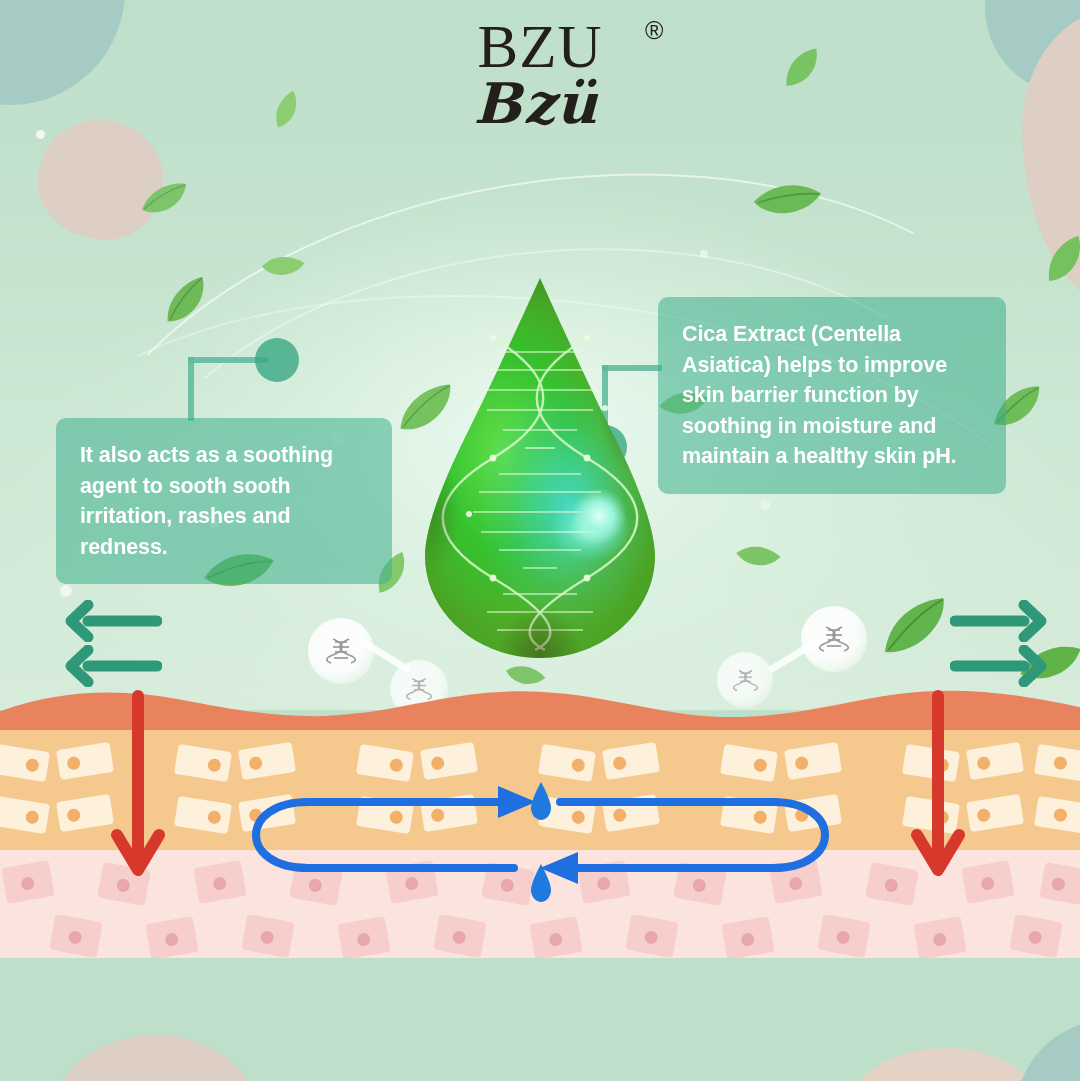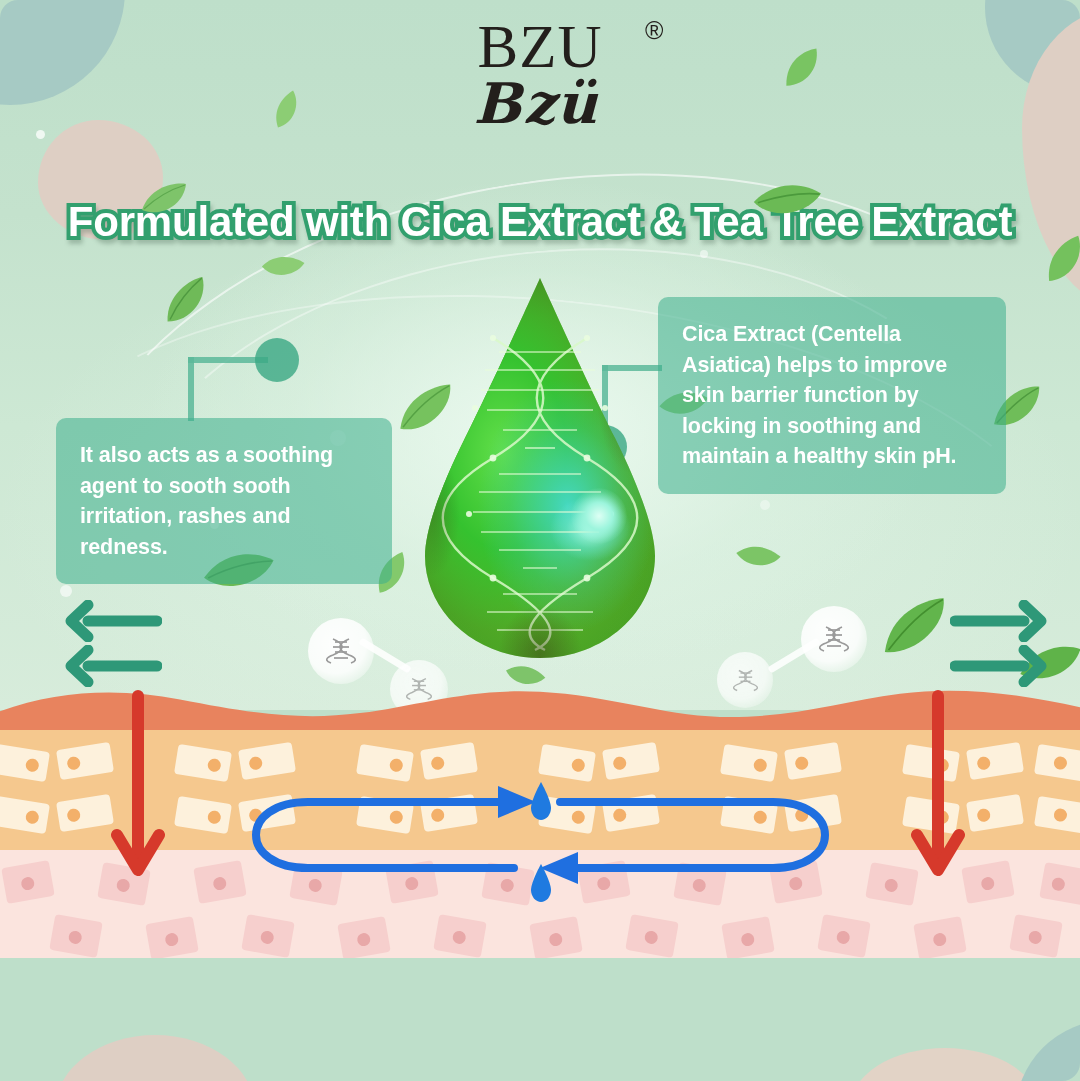--- a/index.html
+++ b/index.html
@@ -4,21 +4,21 @@
 <style>
   * { margin:0; padding:0; box-sizing:border-box; }
   html,body { width:1080px; height:1081px; overflow:hidden; }
   body {
     font-family:"Liberation Sans", sans-serif;
     background:#bedfca;
     position:relative;
   }
 
   
-  #stage { position:absolute; inset:0; width:1080px; height:1081px; overflow:hidden;border-radius:18px; }
+  #stage { position:absolute; inset:0; width:1080px; height:1081px; overflow:hidden; }
 
   
   .blob { position:absolute; border-radius:50%; }
   .blob-tl {
     left:-105px; top:-125px; width:230px; height:230px;
     background:#a6cac4;
   }
   .blob-tl-beige {
     left:38px; top:120px; width:125px; height:120px;
     background:#decfc4; border-radius:48% 52% 45% 55% / 52% 48% 52% 48%;
@@ -219,21 +219,20 @@
   <div class="sparkle" style="left:760px;top:500px;width:10px;height:10px;opacity:.5;"></div>
 
   <div class="logo-wrap">
     <div class="logo-bzu">
       <span>BZU</span>
       <span class="reg">®</span>
     </div>
     <div class="logo-bzu2">Bzü</div>
   </div>
 
-  <div class="headline">Formulated with Cica Extract &amp; Tea Tree Extract</div>
 
   <svg class="leaf" style="left:140px;top:180px;width:48px;height:40px;" viewBox="0 0 48 40">
     <path d="M2 30 C10 6 36 2 46 4 C44 24 22 38 2 30 Z" fill="#7ec46a"></path>
     <path d="M4 29 C16 18 32 9 45 5" stroke="#5da84e" stroke-width="1.3" fill="none"></path>
   </svg>
   <svg class="leaf" style="left:160px;top:280px;width:52px;height:44px;transform:rotate(-20deg);" viewBox="0 0 52 44">
     <path d="M2 34 C10 8 38 2 50 4 C48 26 24 42 2 34 Z" fill="#6fba58"></path>
     <path d="M5 33 C18 20 35 10 49 5" stroke="#4f9a40" stroke-width="1.4" fill="none"></path>
   </svg>
   <svg class="leaf" style="left:262px;top:250px;width:40px;height:34px;transform:rotate(28deg);" viewBox="0 0 40 34">
@@ -333,21 +332,21 @@
       </g>
     </svg>
     <div class="droplet-dark"></div>
     <div class="droplet-glow"></div>
   </div>
 
   <div class="callout callout-left">
     <span>It also acts as a soothing agent to sooth sooth irritation, rashes and redness.</span>
   </div>
   <div class="callout callout-right">
-    <span>Cica Extract (Centella Asiatica) helps to improve skin barrier function by locking in soothing and maintain a healthy skin pH.</span>
+    <span>Cica Extract (Centella Asiatica) helps to improve skin barrier function by soothing in moisture and maintain a healthy skin pH.</span>
   </div>
 
   <svg class="side-arrow" style="left:62px;top:600px;width:100px;height:42px;" viewBox="0 0 100 42">
     <g stroke="#2e9878" stroke-width="11" fill="none" stroke-linecap="round" stroke-linejoin="round">
       <line x1="26" y1="21" x2="95" y2="21"></line>
       <polyline points="26,5 9,21 26,37"></polyline>
     </g>
   </svg>
   <svg class="side-arrow" style="left:62px;top:645px;width:100px;height:42px;" viewBox="0 0 100 42">
     <g stroke="#2e9878" stroke-width="11" fill="none" stroke-linecap="round" stroke-linejoin="round">

